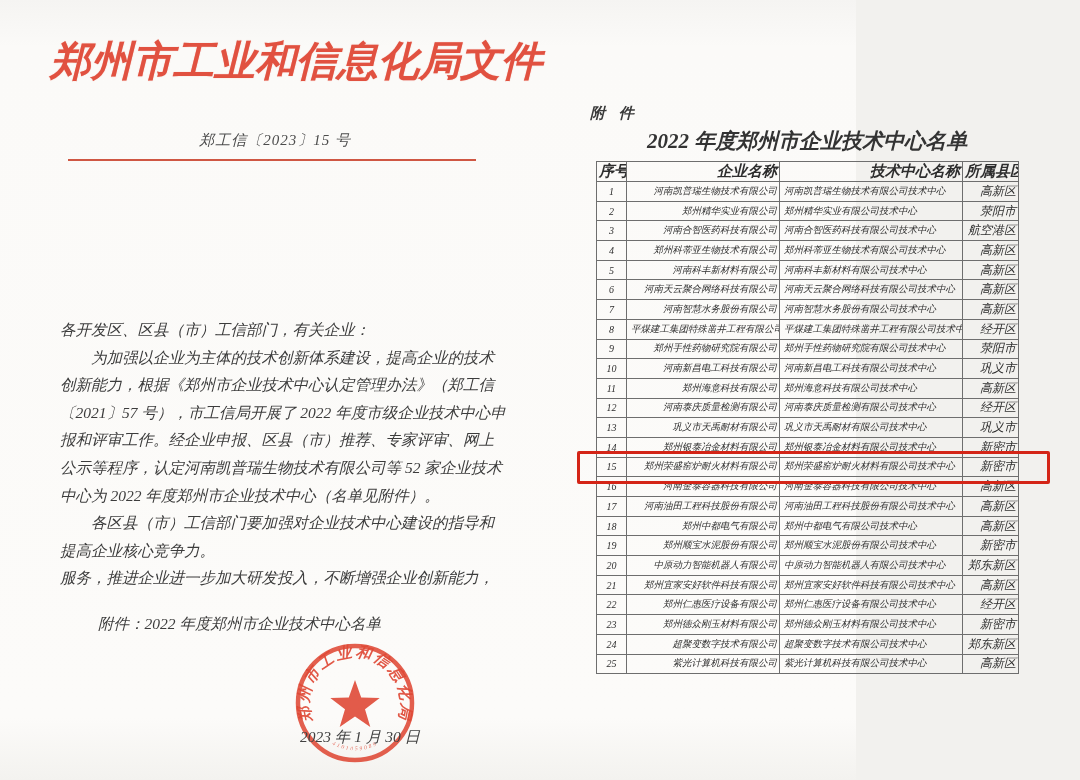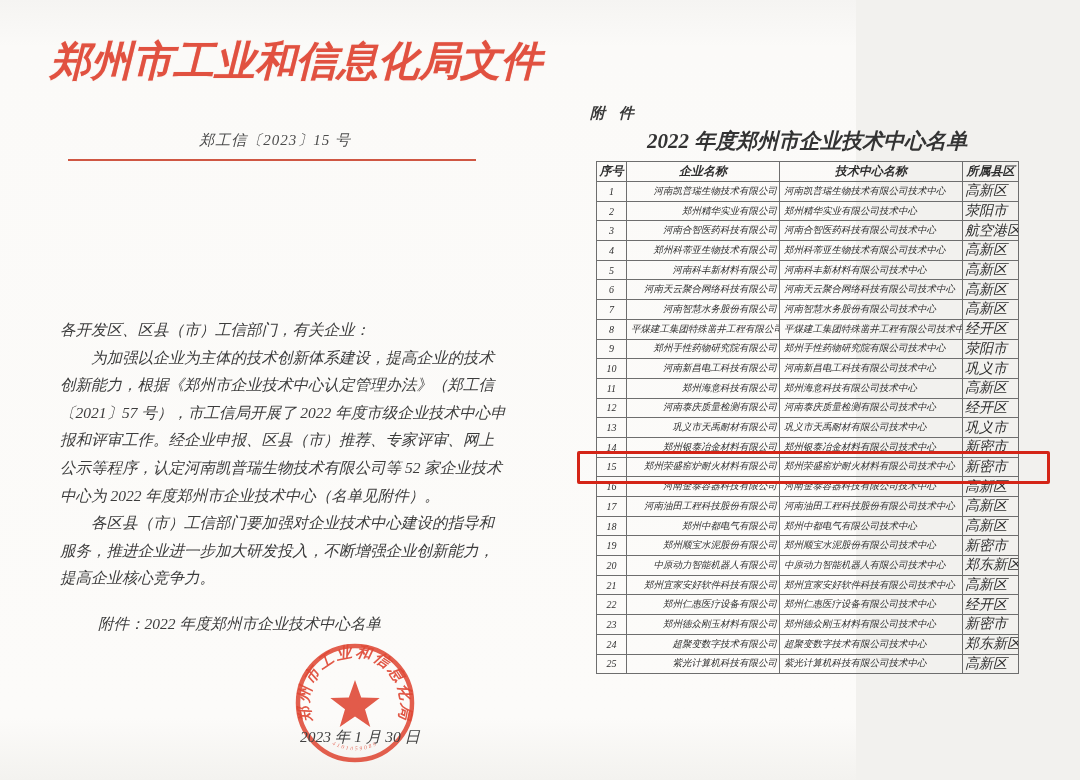--- a/index.html
+++ b/index.html
@@ -62,26 +62,26 @@
   .rp-table{
     position:absolute;left:596px;top:161px;width:422px;
     border-collapse:collapse;table-layout:fixed;
     background:transparent;
   }
   .rp-table th,.rp-table td{
     border:1px solid #6e6e6e;
     padding:0 2px;overflow:hidden;white-space:nowrap;
     color:#2e2e2e;
   }
-  .rp-table th{height:19px;font-size:12px;font-weight:bold;text-align:center;}
+  .rp-table th{height:19px;font-size:15px;font-weight:bold;text-align:right;}
   .rp-table td{height:18.7px;}
   td.c-num{font-size:10px;text-align:center;}
   td.c-company{font-size:9.5px;text-align:right;padding-left:4px;}
   td.c-center{font-size:9.5px;text-align:left;padding-left:4px;}
-  td.c-district{font-size:14px;text-align:left;}
+  td.c-district{font-size:12px;text-align:right;}
   .highlight-box{
     position:absolute;left:577px;top:451px;width:467px;height:27px;
     border:3px solid #d42517;border-radius:2px;z-index:4;
     background:transparent;
   }
 </style>
 </head>
 <body>
 
 <div id="canvas">
@@ -96,22 +96,22 @@
   <div class="lp-body">
 
   <div>各开发区、区县（市）工信部门，有关企业：</div>
       <div>　　为加强以企业为主体的技术创新体系建设，提高企业的技术</div>
       <div>创新能力，根据《郑州市企业技术中心认定管理办法》（郑工信</div>
       <div>〔2021〕57 号），市工信局开展了 2022 年度市级企业技术中心申</div>
       <div>报和评审工作。经企业申报、区县（市）推荐、专家评审、网上</div>
       <div>公示等程序，认定河南凯普瑞生物技术有限公司等 52 家企业技术</div>
       <div>中心为 2022 年度郑州市企业技术中心（名单见附件）。</div>
       <div>　　各区县（市）工信部门要加强对企业技术中心建设的指导和</div>
+      <div>提高企业核心竞争力。</div>
       <div>服务，推进企业进一步加大研发投入，不断增强企业创新能力，</div>
-      <div>提高企业核心竞争力。</div>
     </div>
 
   <div class="lp-attachment">附件：2022 年度郑州市企业技术中心名单</div>
 
   <svg class="lp-seal" viewBox="0 0 130 130">
     <circle cx="65" cy="65" r="57" fill="none" stroke="#dd3a26" stroke-width="4.5" opacity="0.88"></circle>
     <path id="sealArc" d="M27.3,91.4 A46,46 0 1 1 102.7,91.4" fill="none"></path>
     <text font-size="15.5" font-weight="bold" fill="#dd3a26" letter-spacing="2.5" opacity="0.92">
       <textPath href="#sealArc" startOffset="50%" text-anchor="middle">郑州市工业和信息化局</textPath>
     </text>

